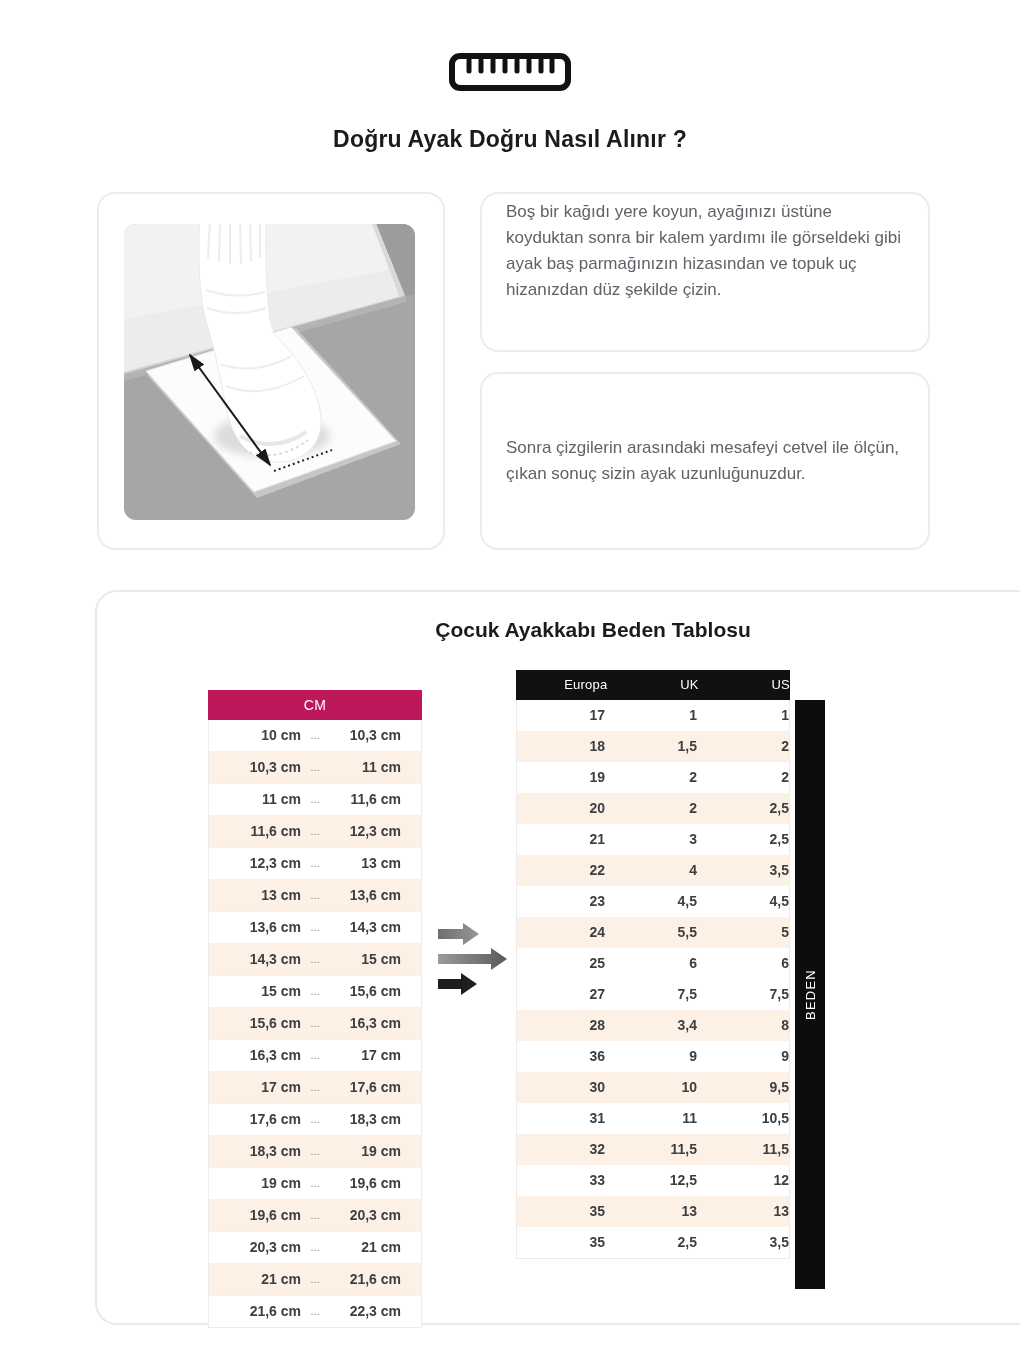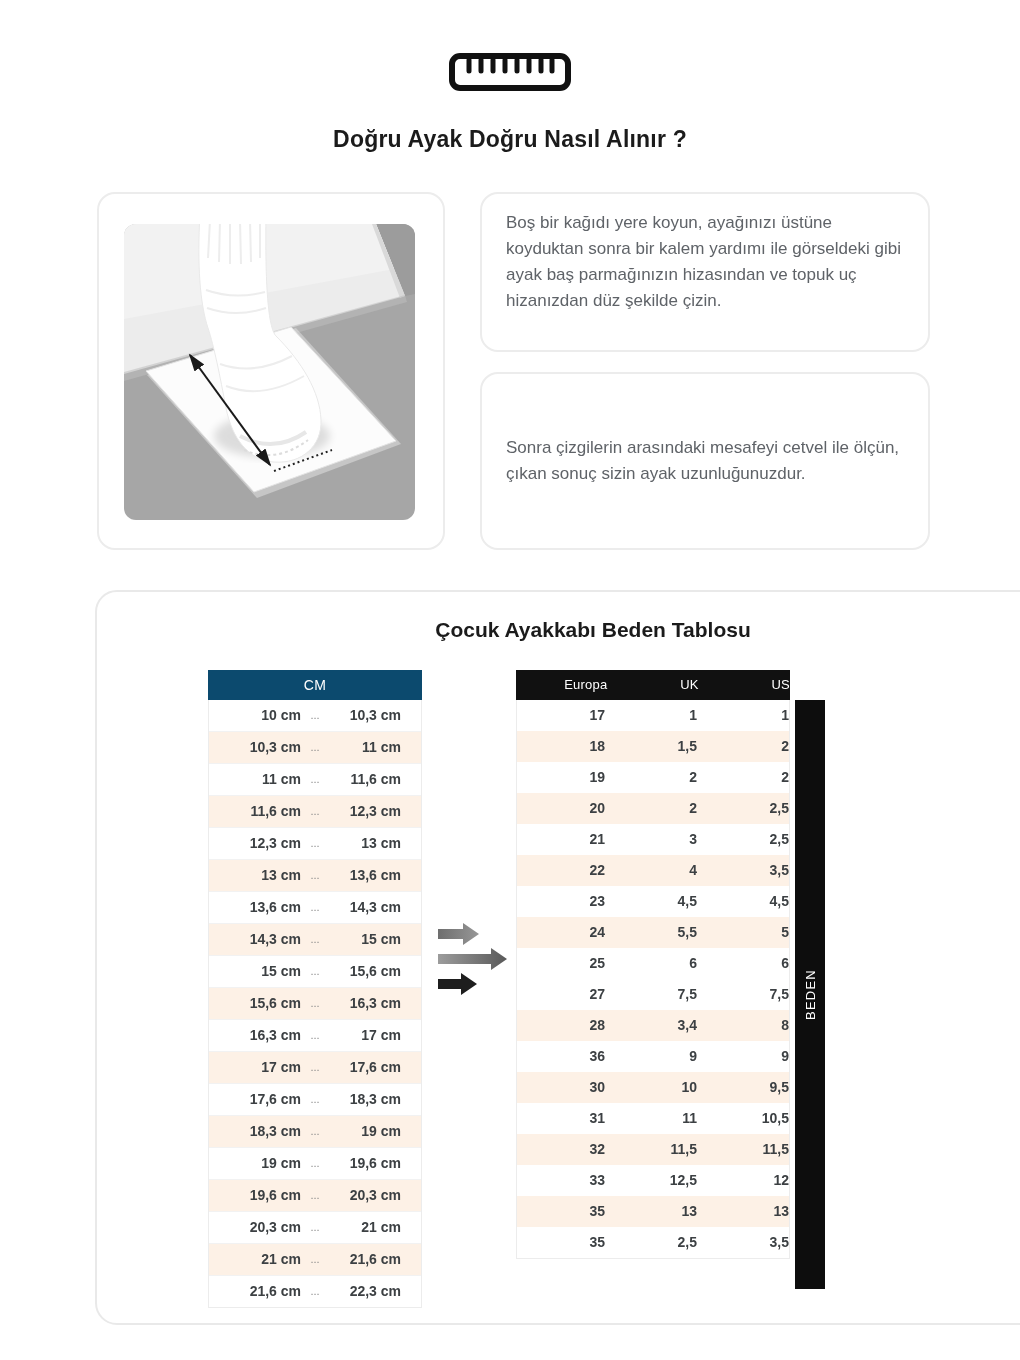--- a/index.html
+++ b/index.html
@@ -8,32 +8,32 @@
 
   
   .ruler-wrap{position:absolute;top:52px;left:0;width:100%;text-align:center;}
   .page-title{position:absolute;top:126px;left:0;width:100%;margin:0;text-align:center;
               font-size:23px;font-weight:bold;color:#1b1b1b;letter-spacing:.2px;}
 
   
   .card{position:absolute;border:2px solid #ececec;border-radius:18px;background:#fff;box-sizing:border-box;}
   .photo-card{left:97px;top:192px;width:348px;height:358px;}
   .photo-frame{position:absolute;left:25px;top:30px;width:291px;height:296px;border-radius:12px;overflow:hidden;}
-  .info-card{left:480px;top:192px;width:450px;height:160px;padding:16px 24px;color:#5f6368;
+  .info-card{left:480px;top:192px;width:450px;height:160px;padding:5px 24px;color:#5f6368;
              font-size:17px;line-height:26px;}
   .info-card p{margin:0;}
   .info-card-2{top:372px;height:178px;display:flex;align-items:center;}
 
   
   .size-card{left:95px;top:590px;width:996px;height:735px;border-radius:22px;border:2px solid #e9e9e9;}
   .size-title{position:absolute;top:26px;left:0;width:100%;margin:0;text-align:center;
               font-size:21px;font-weight:bold;color:#1b1b1b;}
 
-  .t-head{height:30px;line-height:30px;background:#0c4a6e;color:#fff;text-align:center;
-          font-size:14px;letter-spacing:.3px;}
+  .t-head{height:30px;line-height:30px;background:#be185d;color:#fff;text-align:center;
+          font-size:14px;letter-spacing:.3px;margin-top:20px;}
   .t-body{border:1px solid #ececec;border-top:none;background:#fff;}
   .row{display:grid;height:31px;line-height:31px;font-size:14px;font-weight:600;color:#3c4043;
        border-bottom:1px solid #f2f2f2;background:#fff;}
   .row.alt{background:#fdf1e6;}
   .row:last-child{border-bottom:none;}
 
   .cm-table{position:absolute;left:111px;top:78px;width:214px;}
   .cm-row{grid-template-columns:92px 1fr 92px;}
   .cm-row .c1{text-align:right;padding-left:20px;}
   .cm-row .sep{text-align:center;color:#8a8a8a;font-size:11px;font-weight:normal;}

